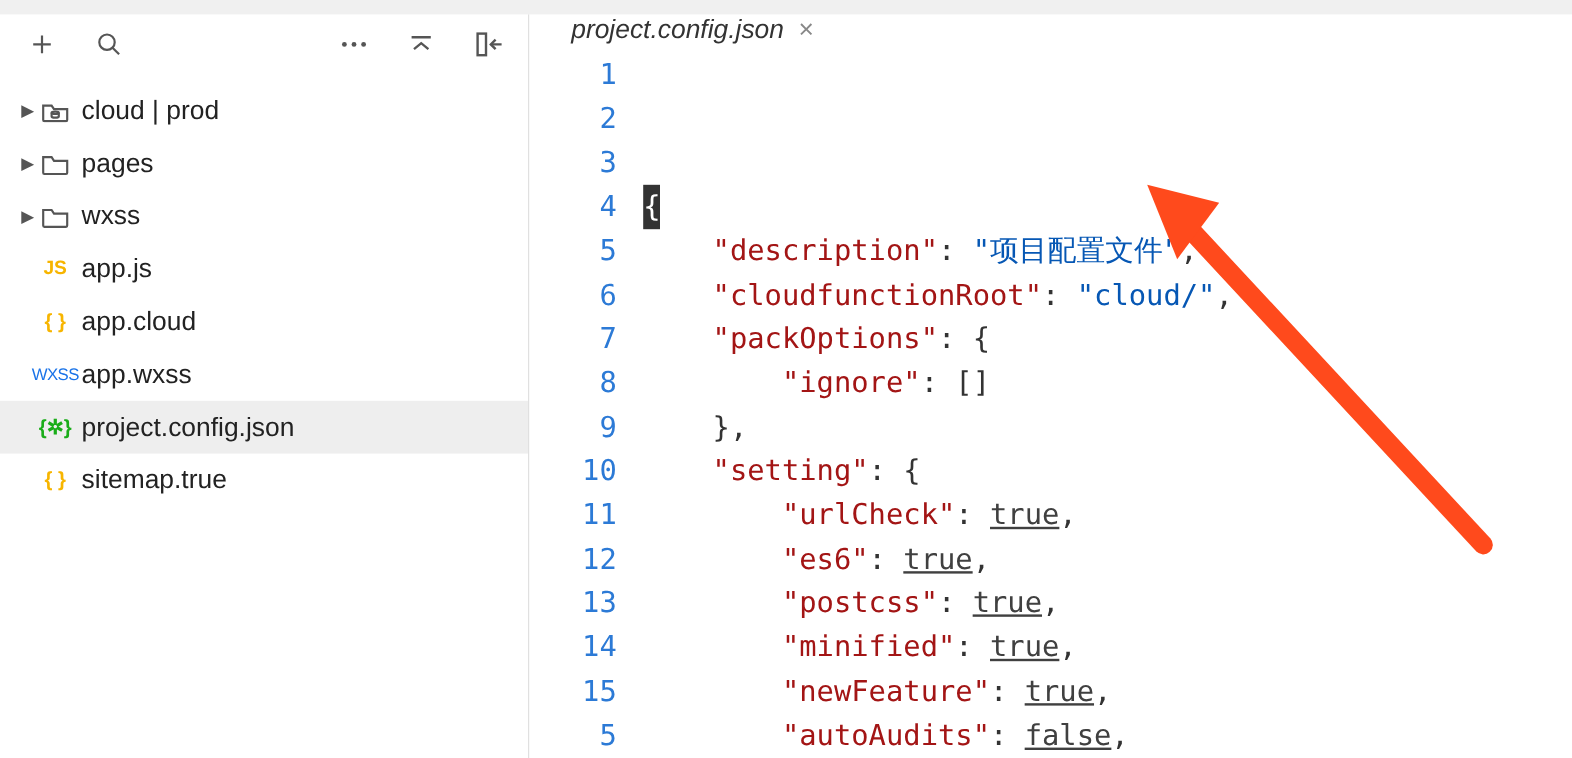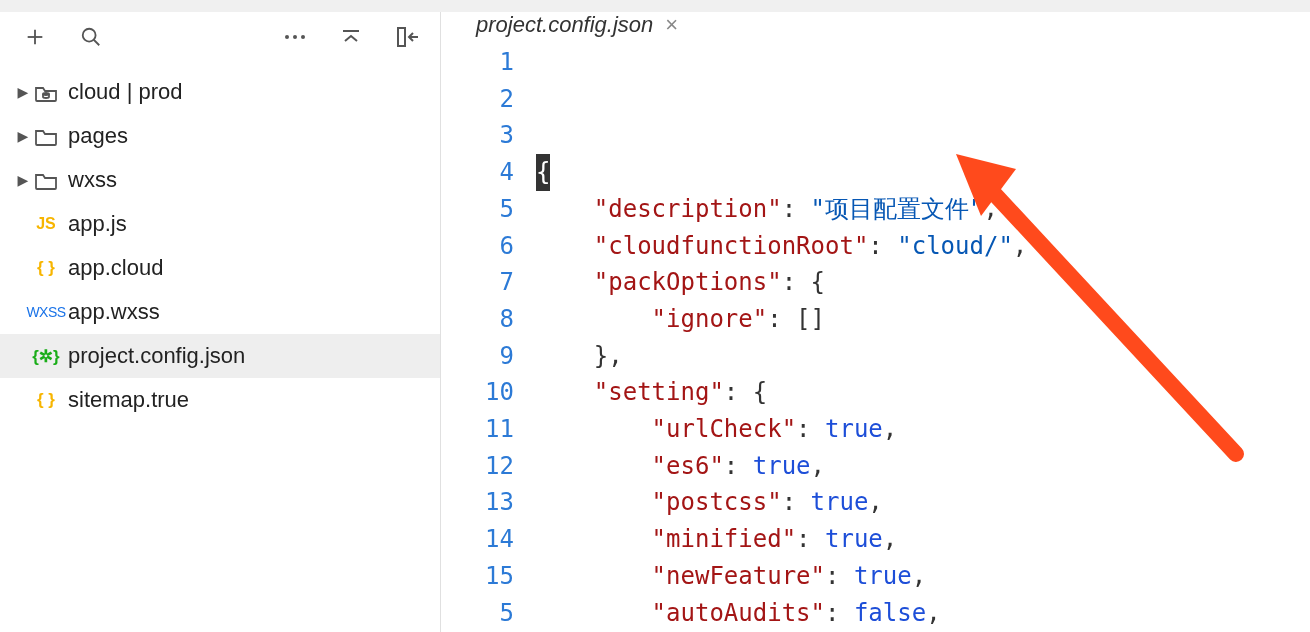--- a/index.html
+++ b/index.html
@@ -22,21 +22,21 @@
     .green-badge { font-size:17px; font-weight:700; color:#1aad19; }
     .editor-wrap { flex:1; display:flex; flex-direction:column; background:#fff; border-left: 1px solid #e0e0e0; }
     .tabbar { display:flex; align-items:center; height:50px; padding-left:35px; font-size:22px; }
     .tab { display:flex; align-items:center; gap:12px; font-style:italic; color:#333; }
     .tab .close { font-style:normal; color:#888; cursor:pointer; font-size:22px; }
     .editor { display:flex; font-family: Menlo, Monaco, Consolas, monospace; font-size:24px; line-height:36.7px; padding-top:6px; }
     .gutter { width: 95px; text-align:right; padding-right: 22px; color:#2c7ad6; user-select:none; }
     .code { flex:1; white-space: pre; color:#333; position:relative; }
     .key { color:#a31515; }
     .str { color:#0657b4; }
-    .bool { color:#1d4ed8; }
+    .bool { color:#404040;text-decoration:underline; }
     .punc { color:#333; }
     .cursor-mark { display:inline-block; background:#333; color:#fff; }
     .arrow-annot { position:absolute; pointer-events:none; }
   </style>
 </head>
 <body>
 
 <div class="workspace">
   <div class="sidebar">
     <div class="toolbar">

